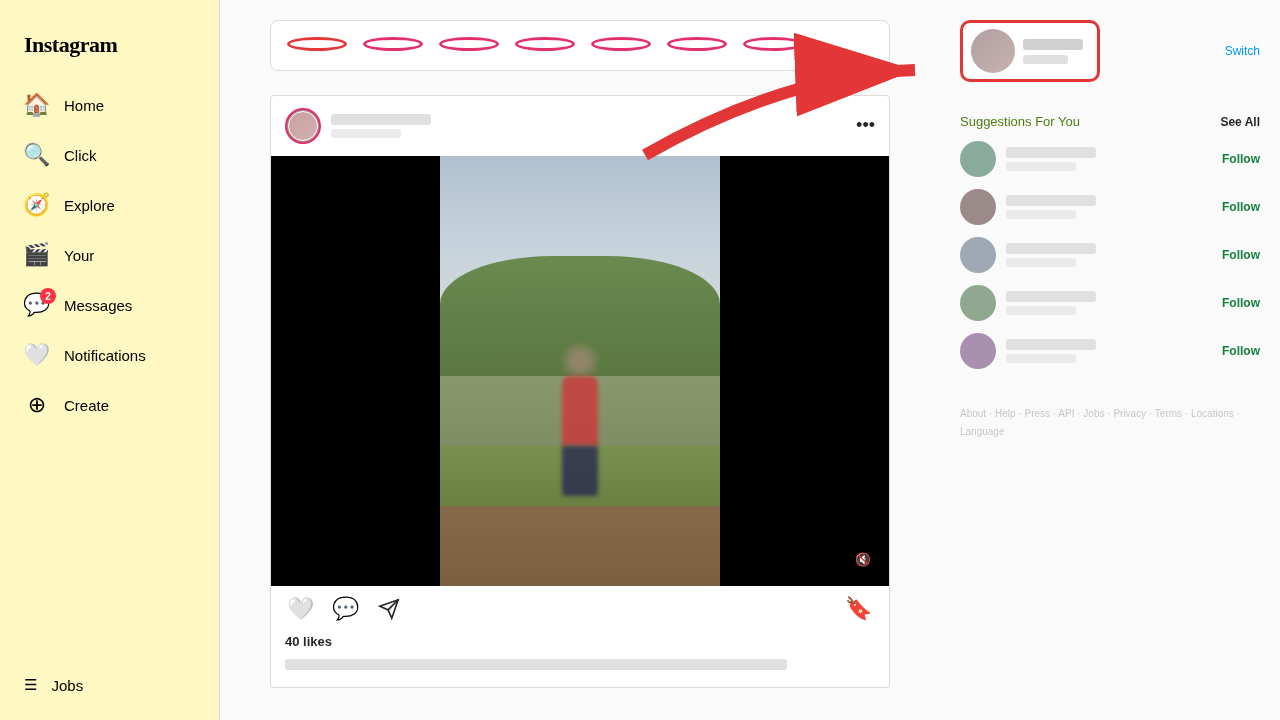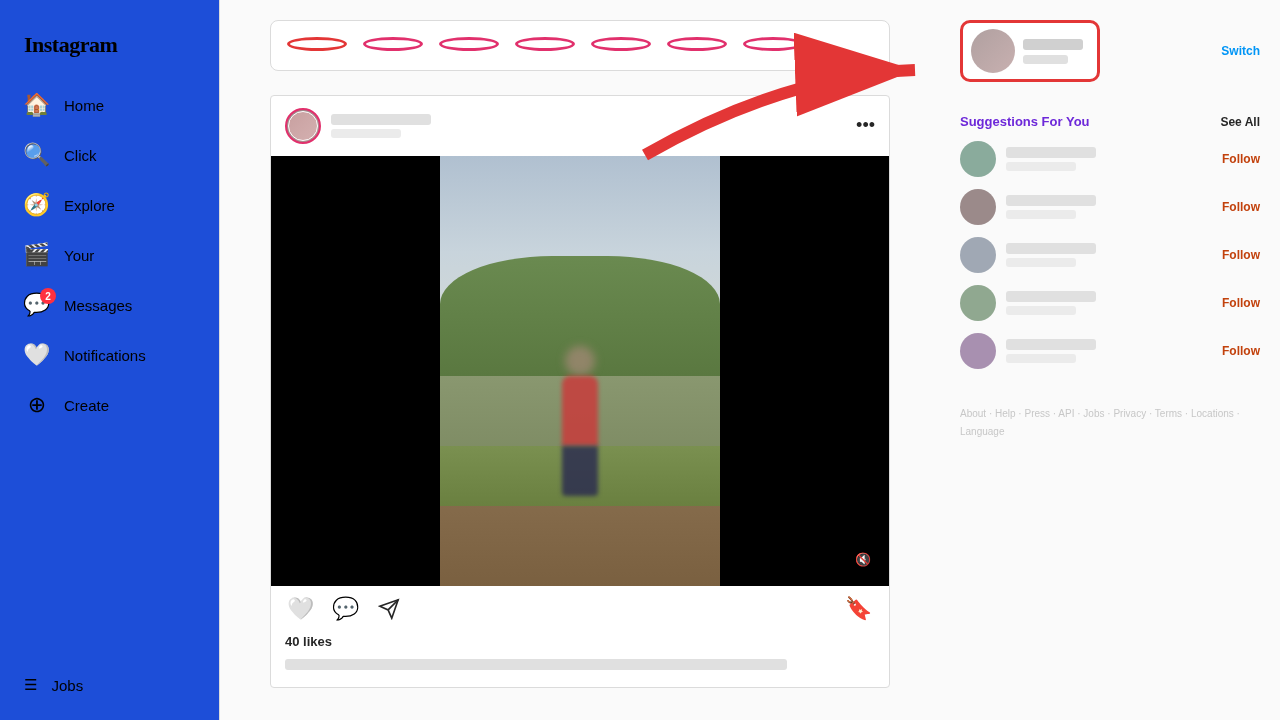--- a/index.html
+++ b/index.html
@@ -2,21 +2,21 @@
 <html><head>
   <meta charset="utf-8">
   <style>
     * { box-sizing: border-box; margin: 0; padding: 0; }
     body { font-family: -apple-system, BlinkMacSystemFont, 'Segoe UI', sans-serif; background: #fafafa; display: flex; width: 1280px; height: 720px; overflow: hidden; }
 
     
     .sidebar {
       width: 220px;
       min-width: 220px;
-      background: #1d4ed8;
+      background: #fef9c3;
       border-right: 1px solid #dbdbdb;
       display: flex;
       flex-direction: column;
       padding: 16px 12px;
       height: 720px;
     }
     .sidebar-logo {
       padding: 16px 12px 24px 12px;
       font-family: 'Palatino Linotype', Georgia, serif;
       font-size: 22px;
@@ -271,35 +271,35 @@
       align-items: center;
       gap: 10px;
       background: #fff;
       width: 140px;
     }
     .switch-btn {
       background: none;
       border: none;
       color: #0095f6;
       font-size: 12px;
-      font-weight: 700;
+      font-weight: 400;
       cursor: pointer;
     }
 
     
     .suggestions-header {
       display: flex;
       justify-content: space-between;
       align-items: center;
       margin-bottom: 12px;
     }
     .suggestions-title {
       font-size: 13px;
-      font-weight: 700;
-      color: #6d28d9;
+      font-weight: 400;
+      color: #4d7c0f;
     }
     .see-all-btn {
       background: none;
       border: none;
       color: #262626;
       font-size: 12px;
       font-weight: 700;
       cursor: pointer;
     }
     .suggestion-item {
@@ -320,21 +320,21 @@
     .suggestion-sub {
       display: block;
       background: #ebebeb;
       border-radius: 3px;
       height: 9px;
       width: 70px;
     }
     .follow-btn {
       background: none;
       border: none;
-      color: #c2410c;
+      color: #15803d;
       font-size: 12px;
       font-weight: 700;
       cursor: pointer;
     }
 
     
     .footer-links {
       font-size: 10px;
       color: #c7c7c7;
       line-height: 1.8;

